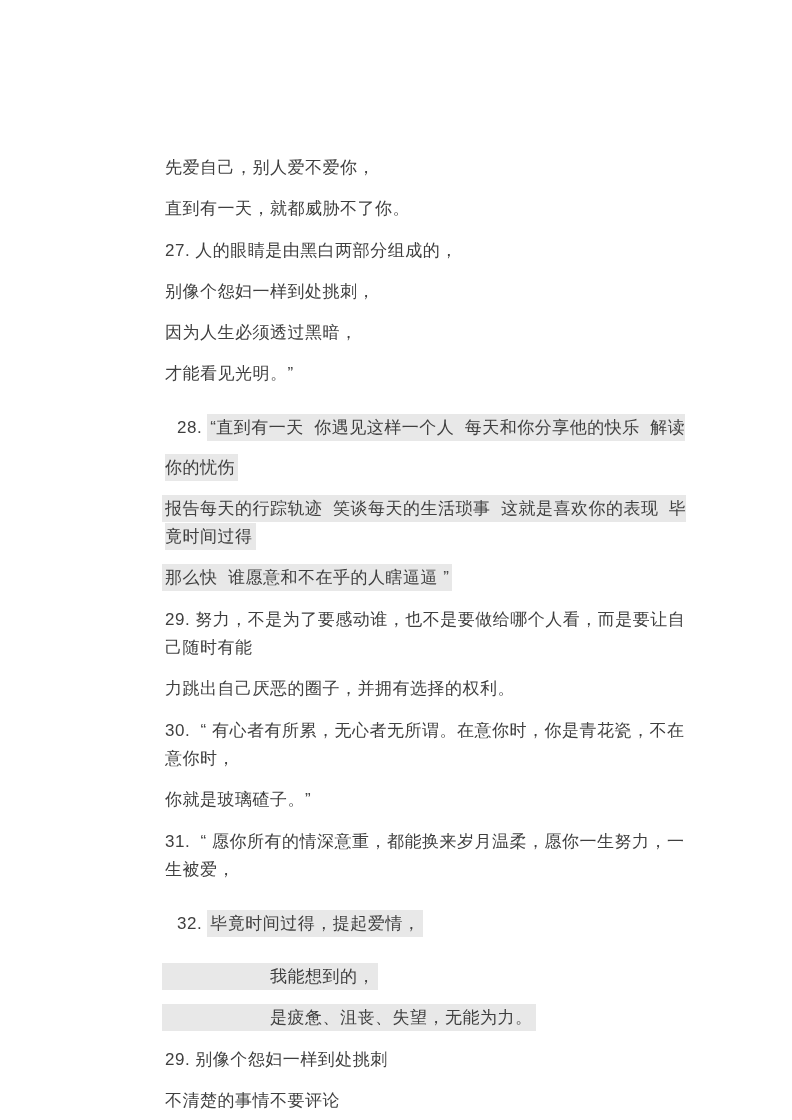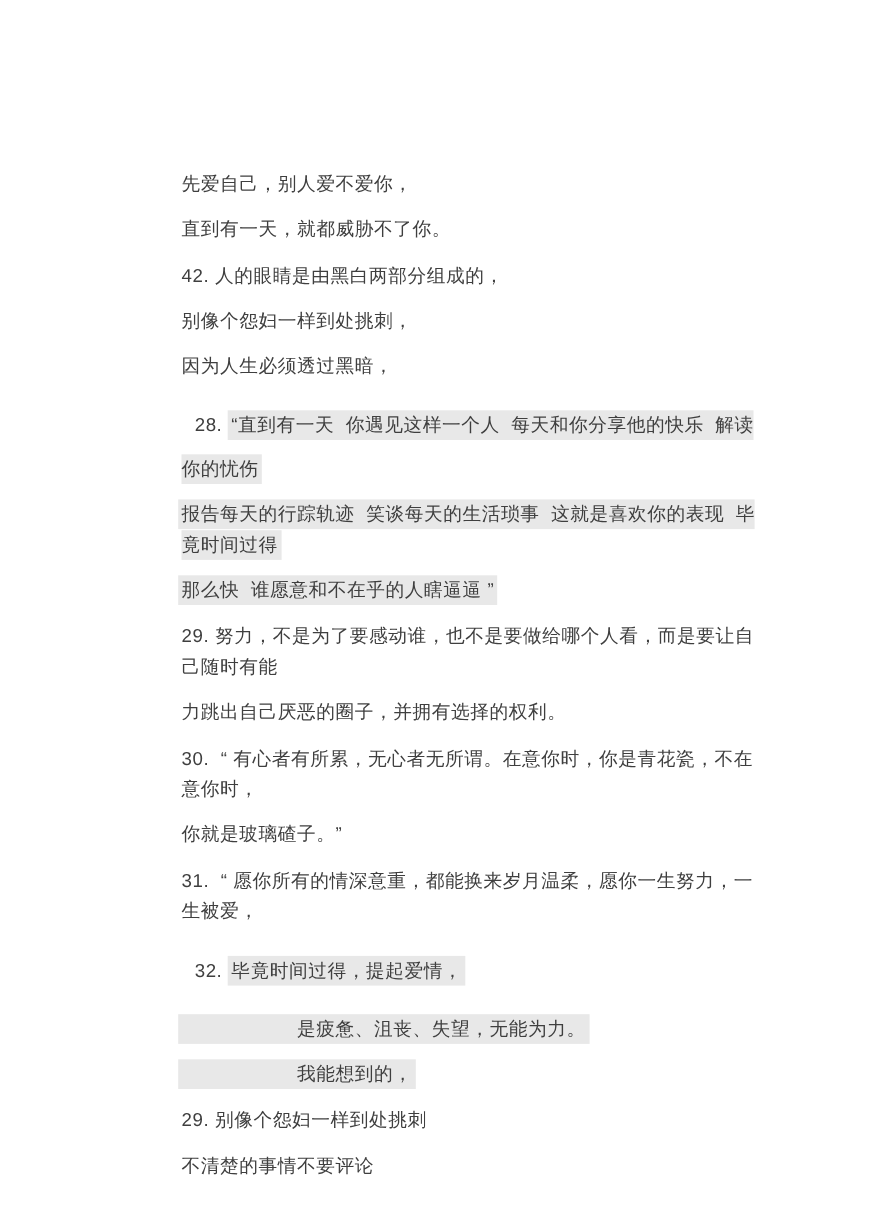--- a/index.html
+++ b/index.html
@@ -43,23 +43,24 @@
 <body>
 
 <main class="page">
 
   <section class="quote">
     <p class="ln">先爱自己，别人爱不爱你，</p>
     <p class="ln">直到有一天，就都威胁不了你。</p>
   </section>
 
   <section class="quote">
-    <p class="ln">42. 人的眼睛是由黑白两部分组成的，</p>
+    <p class="ln">27. 人的眼睛是由黑白两部分组成的，</p>
     <p class="ln">别像个怨妇一样到处挑刺，</p>
     <p class="ln">因为人生必须透过黑暗，</p>
+    <p class="ln">才能看见光明。”</p>
   </section>
 
   <section class="quote">
     <p class="ln"><span class="num">28.</span><mark>“直到有一天  你遇见这样一个人  每天和你分享他的快乐  解读你的忧伤</mark></p>
     <p class="ln"><mark>报告每天的行踪轨迹  笑谈每天的生活琐事  这就是喜欢你的表现  毕竟时间过得</mark></p>
     <p class="ln"><mark>那么快  谁愿意和不在乎的人瞎逼逼 ”</mark></p>
   </section>
 
   <section class="quote">
     <p class="ln">29. 努力，不是为了要感动谁，也不是要做给哪个人看，而是要让自己随时有能</p>
@@ -70,22 +71,22 @@
     <p class="ln">30.  “ 有心者有所累，无心者无所谓。在意你时，你是青花瓷，不在意你时，</p>
     <p class="ln">你就是玻璃碴子。”</p>
   </section>
 
   <section class="quote">
     <p class="ln">31.  “ 愿你所有的情深意重，都能换来岁月温柔，愿你一生努力，一生被爱，</p>
   </section>
 
   <section class="quote">
     <p class="ln"><span class="num">32.</span><mark>毕竟时间过得，提起爱情，</mark></p>
+    <p class="ln"><mark>　　　　　　我能想到的，</mark></p>
     <p class="ln"><mark>　　　　　　是疲惫、沮丧、失望，无能为力。</mark></p>
-    <p class="ln"><mark>　　　　　　我能想到的，</mark></p>
   </section>
 
   <section class="quote">
     <p class="ln">29. 别像个怨妇一样到处挑刺</p>
     <p class="ln">不清楚的事情不要评论</p>
   </section>
 
 </main>
 
 </body></html>

